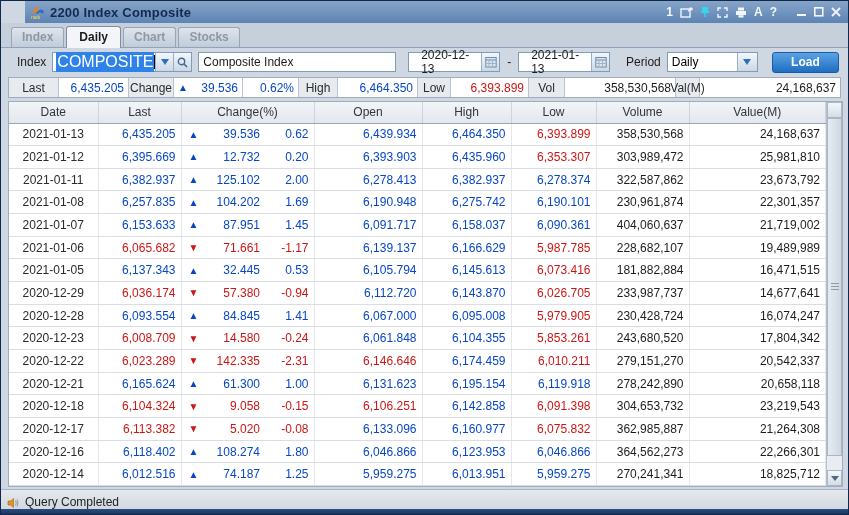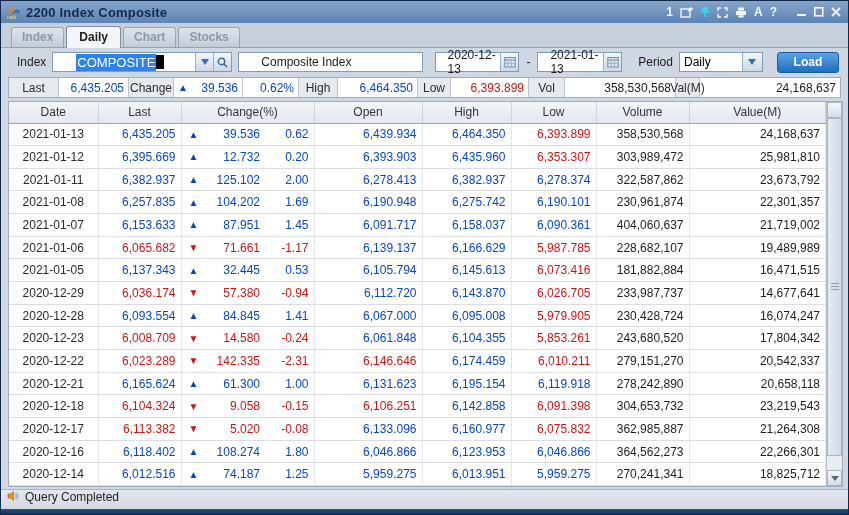--- a/index.html
+++ b/index.html
@@ -1,39 +1,39 @@
 <!DOCTYPE html>
 <html style="--up: #0847c4; --dn: #cc1616;"><head>
 <meta charset="utf-8">
 <style>
   html,body{margin:0;padding:0;background:#3c3c3c;font-family:"Liberation Sans","DejaVu Sans",sans-serif;}
   *{box-sizing:border-box;}
   :root{--up:#0847c4;--dn:#cc1616;}
   .window{width:849px;height:515px;background:#cfd7e2;border:1px solid #10284a;display:flex;flex-direction:column;position:relative;}
   
-  .titlebar{height:22px;background:linear-gradient(#87a4c8,#5d84b4);display:flex;align-items:center;padding:0 4px;flex:0 0 auto;}
+  .titlebar{height:22px;background:linear-gradient(#87a4c8,#5d84b4);display:flex;align-items:center;padding:0 4px;flex:0 0 auto;margin-left:24px;}
   .logo{width:16px;height:16px;margin:0 4px 0 1px;flex:0 0 auto;}
   .title{font-size:13px;font-weight:bold;color:#132a4e;letter-spacing:.2px;}
   .tb-icons{margin-left:auto;display:flex;align-items:center;gap:7px;padding-right:3px;}
   .tb-ic{color:#f2f6fb;font-size:12px;font-weight:bold;line-height:14px;height:14px;display:flex;align-items:center;justify-content:center;cursor:default;}
   .tb-ic svg{display:block;}
   
   .tabbar{height:25px;display:flex;align-items:flex-end;padding:4px 0 0 10px;border-bottom:1px solid #8fa3ba;flex:0 0 auto;background:#c6d0dc;}
   .tab{padding:2px 10px 3px;font-size:12px;font-weight:bold;color:#8d98a6;background:linear-gradient(#dde4ec,#c2ccd8);border:1px solid #97a5b5;border-bottom:none;border-radius:3px 3px 0 0;margin-right:2px;}
   .tab.active{background:#f3f5f8;color:#1c1c1c;padding:3px 12px 4px;position:relative;top:1px;border-color:#7e8ea2;}
   
   .toolbar{height:28px;display:flex;align-items:center;padding:0 9px 0 16px;gap:6px;flex:0 0 auto;}
   .lbl{font-size:12px;color:#1c1c1c;}
   .fieldgroup{display:flex;align-items:stretch;height:20px;border:1px solid #7f9db9;background:#fff;}
-  .combo-text{width:122px;display:flex;align-items:center;padding-left:3px;font-size:13px;margin-left:20px;}
+  .combo-text{width:102px;display:flex;align-items:center;padding-left:3px;font-size:16px;}
   .sel{background:#2f82e8;color:#fff;padding:1px 1px;}
   .caret-block{display:inline-block;width:8px;height:14px;background:#000;margin-left:0;}
   .fbtn{width:18px;display:flex;align-items:center;justify-content:center;background:linear-gradient(#f3f7fb,#ccd8e4);border-left:1px solid #9ab0c8;}
   .dd-arrow{width:0;height:0;border-left:4px solid transparent;border-right:4px solid transparent;border-top:6px solid #2f6fc0;}
-  .name-field{width:200px;height:20px;border:1px solid #7f9db9;background:#fff;display:flex;align-items:center;padding-left:22px;font-size:12px;color:#1c1c1c;}
+  .name-field{width:200px;height:20px;border:1px solid #7f9db9;background:#fff;display:flex;align-items:center;padding-left:4px;font-size:12px;color:#1c1c1c;}
   .spacer{flex:1;}
   .datefield{width:93px;height:20px;border:1px solid #7f9db9;background:#fff;display:flex;align-items:stretch;}
   .datefield .dtext{flex:1;display:flex;align-items:center;padding-left:12px;font-size:12px;color:#1c1c1c;}
   .dash{font-size:12px;color:#1c1c1c;margin:0 1px;}
   .period-dd{width:92px;height:20px;border:1px solid #7f9db9;background:#fff;display:flex;align-items:stretch;}
   .period-dd .dtext{flex:1;display:flex;align-items:center;padding-left:4px;font-size:12px;}
   .load-btn{width:68px;height:21px;margin-left:8px;background:linear-gradient(#5ba2e2,#1e6fc2);border:1px solid #1a5ca8;border-radius:3px;color:#fff;font-size:12px;font-weight:bold;display:flex;align-items:center;justify-content:center;}
   
   .summary{height:21px;margin:1px 7px 2px;display:flex;border:1px solid #9fadbd;background:#fff;flex:0 0 auto;font-size:12px;}
   .scell{display:flex;align-items:center;border-right:1px solid #b9c3cf;padding:0 4px;white-space:nowrap;}
@@ -55,21 +55,21 @@
   td.c-chg{border-right:none;}
   
   .vscroll{width:16px;flex:0 0 auto;background:#e9edf2;border-left:1px solid #b6c0cc;display:flex;flex-direction:column;}
   .sbtn{height:16px;background:linear-gradient(#f4f7fa,#d4dde6);border:1px solid #aab6c4;display:flex;align-items:center;justify-content:center;}
   .arr-up{width:0;height:0;border-left:4px solid transparent;border-right:4px solid transparent;border-bottom:5px solid #4e6population;border-bottom-color:#50677f;}
   .arr-dn{width:0;height:0;border-left:4px solid transparent;border-right:4px solid transparent;border-top:5px solid #50677f;}
   .strack{flex:1;position:relative;}
   .sthumb{position:absolute;left:0;right:0;top:0;height:96%;background:linear-gradient(90deg,#e6ebf1,#cfd8e2);border:1px solid #aab6c4;display:flex;align-items:center;justify-content:center;flex-direction:column;gap:2px;}
   .grip{width:8px;border-top:1px solid #8d9cae;}
   
-  .statusbar{height:20px;flex:0 0 auto;margin-top:2px;background:linear-gradient(#e4e8ee,#d3d9e1);border-top:1px solid #aab4c0;display:flex;align-items:flex-start;padding-left:6px;gap:5px;font-size:12px;color:#222;}
+  .statusbar{height:20px;flex:0 0 auto;margin-top:2px;background:linear-gradient(#e4e8ee,#d3d9e1);border-top:1px solid #aab4c0;display:flex;align-items:flex-end;padding-left:6px;gap:5px;font-size:12px;color:#222;}
   .win-bottom{height:5px;background:linear-gradient(#2c4f80,#16355e);flex:0 0 auto;}
 </style>
 </head>
 <body>
 
 <div class="window">
 
   <div class="titlebar">
     <svg class="logo" viewBox="0 0 16 16">
       <path d="M2 9 L7 2 L9 8 Z" fill="#e8821e"></path>

